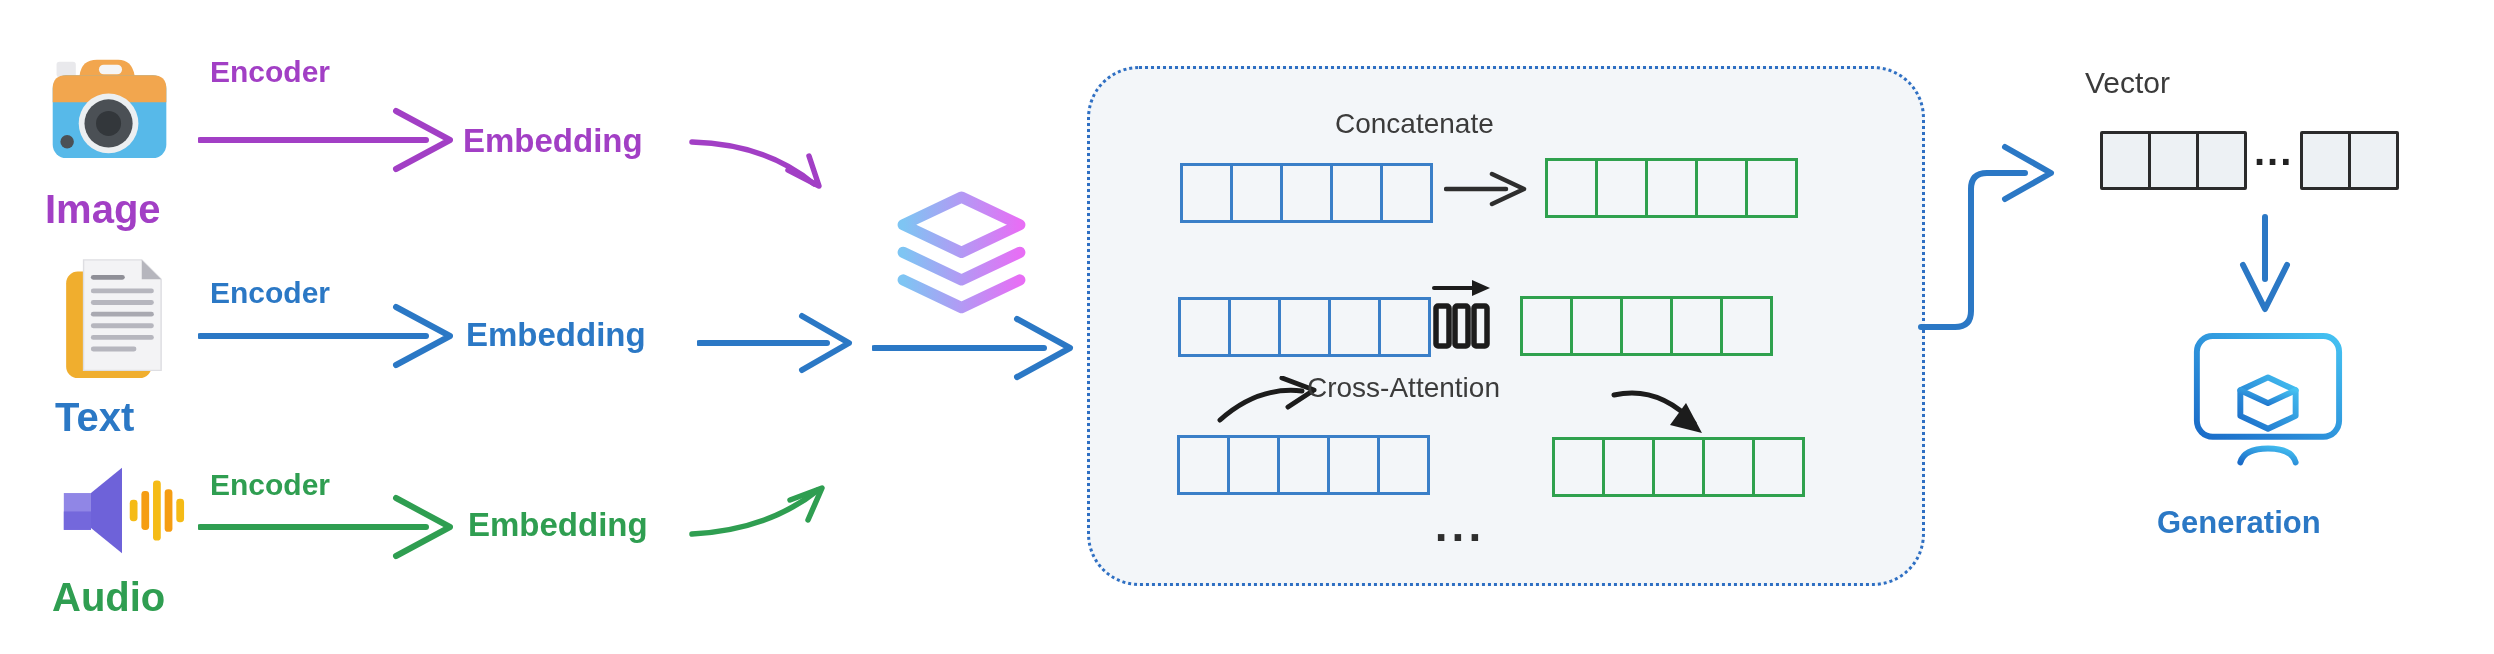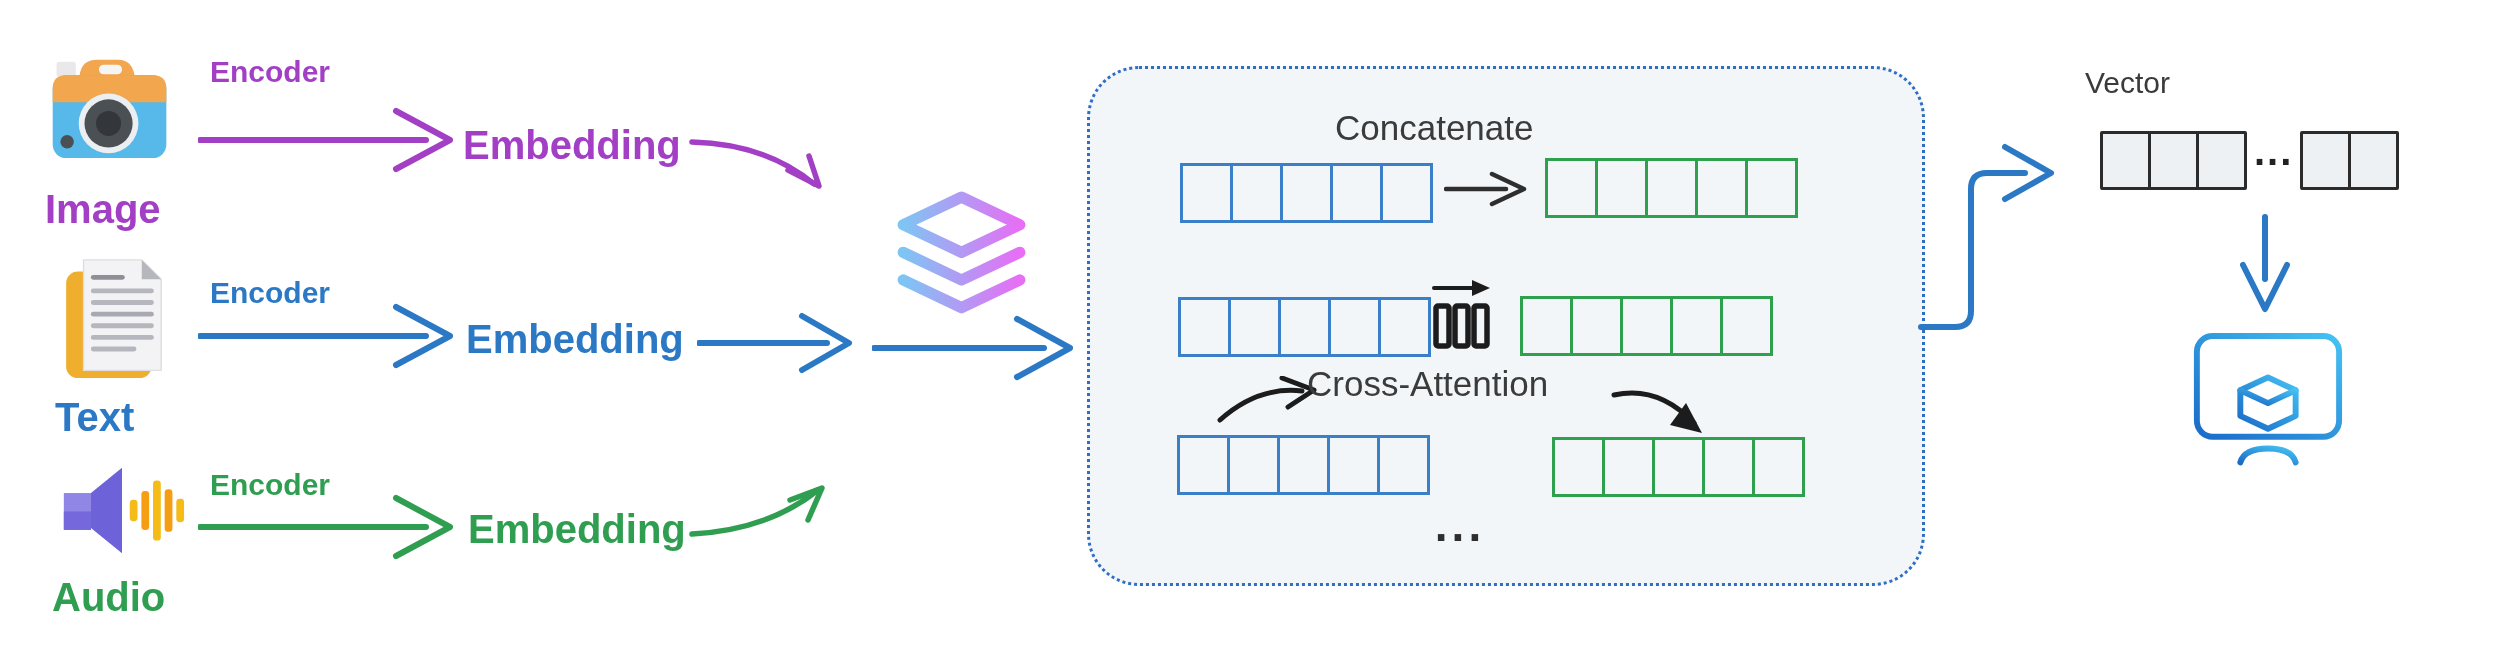--- a/index.html
+++ b/index.html
@@ -5,23 +5,23 @@
   html,body{margin:0;padding:0;background:#fff;}
   #canvas{position:relative;width:2494px;height:654px;background:#ffffff;
           font-family:"Liberation Sans",sans-serif;overflow:hidden;}
   .abs{position:absolute;}
   .lbl{position:absolute;font-weight:600;text-align:left;line-height:1.15;}
   .purple{color:var(--purple,#a23fc5);}
   .blue{color:var(--blue,#2b78c5);}
   .green{color:var(--green,#2f9e51);}
   .dark{color:var(--dark-text,#3b3b3b);font-weight:500;}
   .enc{font-size:30px;width:210px;}
-  .emb{font-size:40px;}
+  .emb{font-size:33px;}
   .modlbl{font-size:40px;width:130px;}
-  .fusionlbl{font-size:35px;width:300px;}
+  .fusionlbl{font-size:28px;width:300px;}
   .projlbl{font-size:30px;width:195px;line-height:37px;}
   .veclbl{font-size:30px;width:260px;}
   .genlbl{font-size:31px;width:220px;}
   #fusion-box{position:absolute;left:1087px;top:66px;width:838px;height:520px;
               box-sizing:border-box;border:3px dotted var(--fusion-box-border,#2e6fc3);
               border-radius:52px;background:var(--fusion-box-bg,#f3f6f9);}
   .cellrow{position:absolute;display:flex;}
   .cell{box-sizing:border-box;width:53px;height:60px;border:3px solid;background:transparent;flex:none;}
   .cell + .cell{margin-left:-3px;}
   .bluecells .cell{border-color:var(--blue-cell-border,#3a7fc8);}
@@ -197,21 +197,21 @@
       <div class="cell"></div>
       <div class="cell"></div>
     </div>
 
   <svg class="abs" style="left:1216px;top:376px" width="112" height="48" viewBox="0 0 112 48">
     <g stroke="#1c1c1c" stroke-width="5" fill="none" stroke-linecap="round" stroke-linejoin="round">
       <path d="M4 44 Q42 10 86 15"></path>
         <path d="M66 2 L98 14 L72 31"></path>
     </g>
   </svg>
-  <div class="lbl dark fusionlbl" style="left:1307px;top:364px">Cross-Attention</div>
+  <div class="lbl dark fusionlbl" style="left:1307px;top:372px">Cross-Attention</div>
   <svg class="abs" style="left:1610px;top:383px" width="108" height="56" viewBox="0 0 108 56">
     <path d="M4 12 Q48 2 84 40" stroke="#1c1c1c" stroke-width="5" fill="none" stroke-linecap="round"></path>
     <polygon points="92,50 60,42 76,20" fill="#1c1c1c"></polygon>
   </svg>
   <div class="cellrow bluecells" style="left:1177px;top:435px">
       <div class="cell"></div>
       <div class="cell"></div>
       <div class="cell"></div>
       <div class="cell"></div>
       <div class="cell"></div>
@@ -269,14 +269,15 @@
         <path d="M70 20 H82"></path>
       <path d="M86 48 L114 61 V87 L86 100 L58 87 V61 Z"></path>
       <path d="M58 61 L86 74 L114 61"></path>
       <path d="M86 74 V100"></path>
       <path d="M76 108 V122"></path>
         <path d="M96 108 V122"></path>
       <path d="M58 134 Q62 120 86 120 Q110 120 114 134"></path>
       <path d="M48 136 H124"></path>
     </g>
   </svg>
+  <div class="lbl blue genlbl" style="left:2157px;top:505px">Generation</div>
 
 </div>
 
 </body></html>

